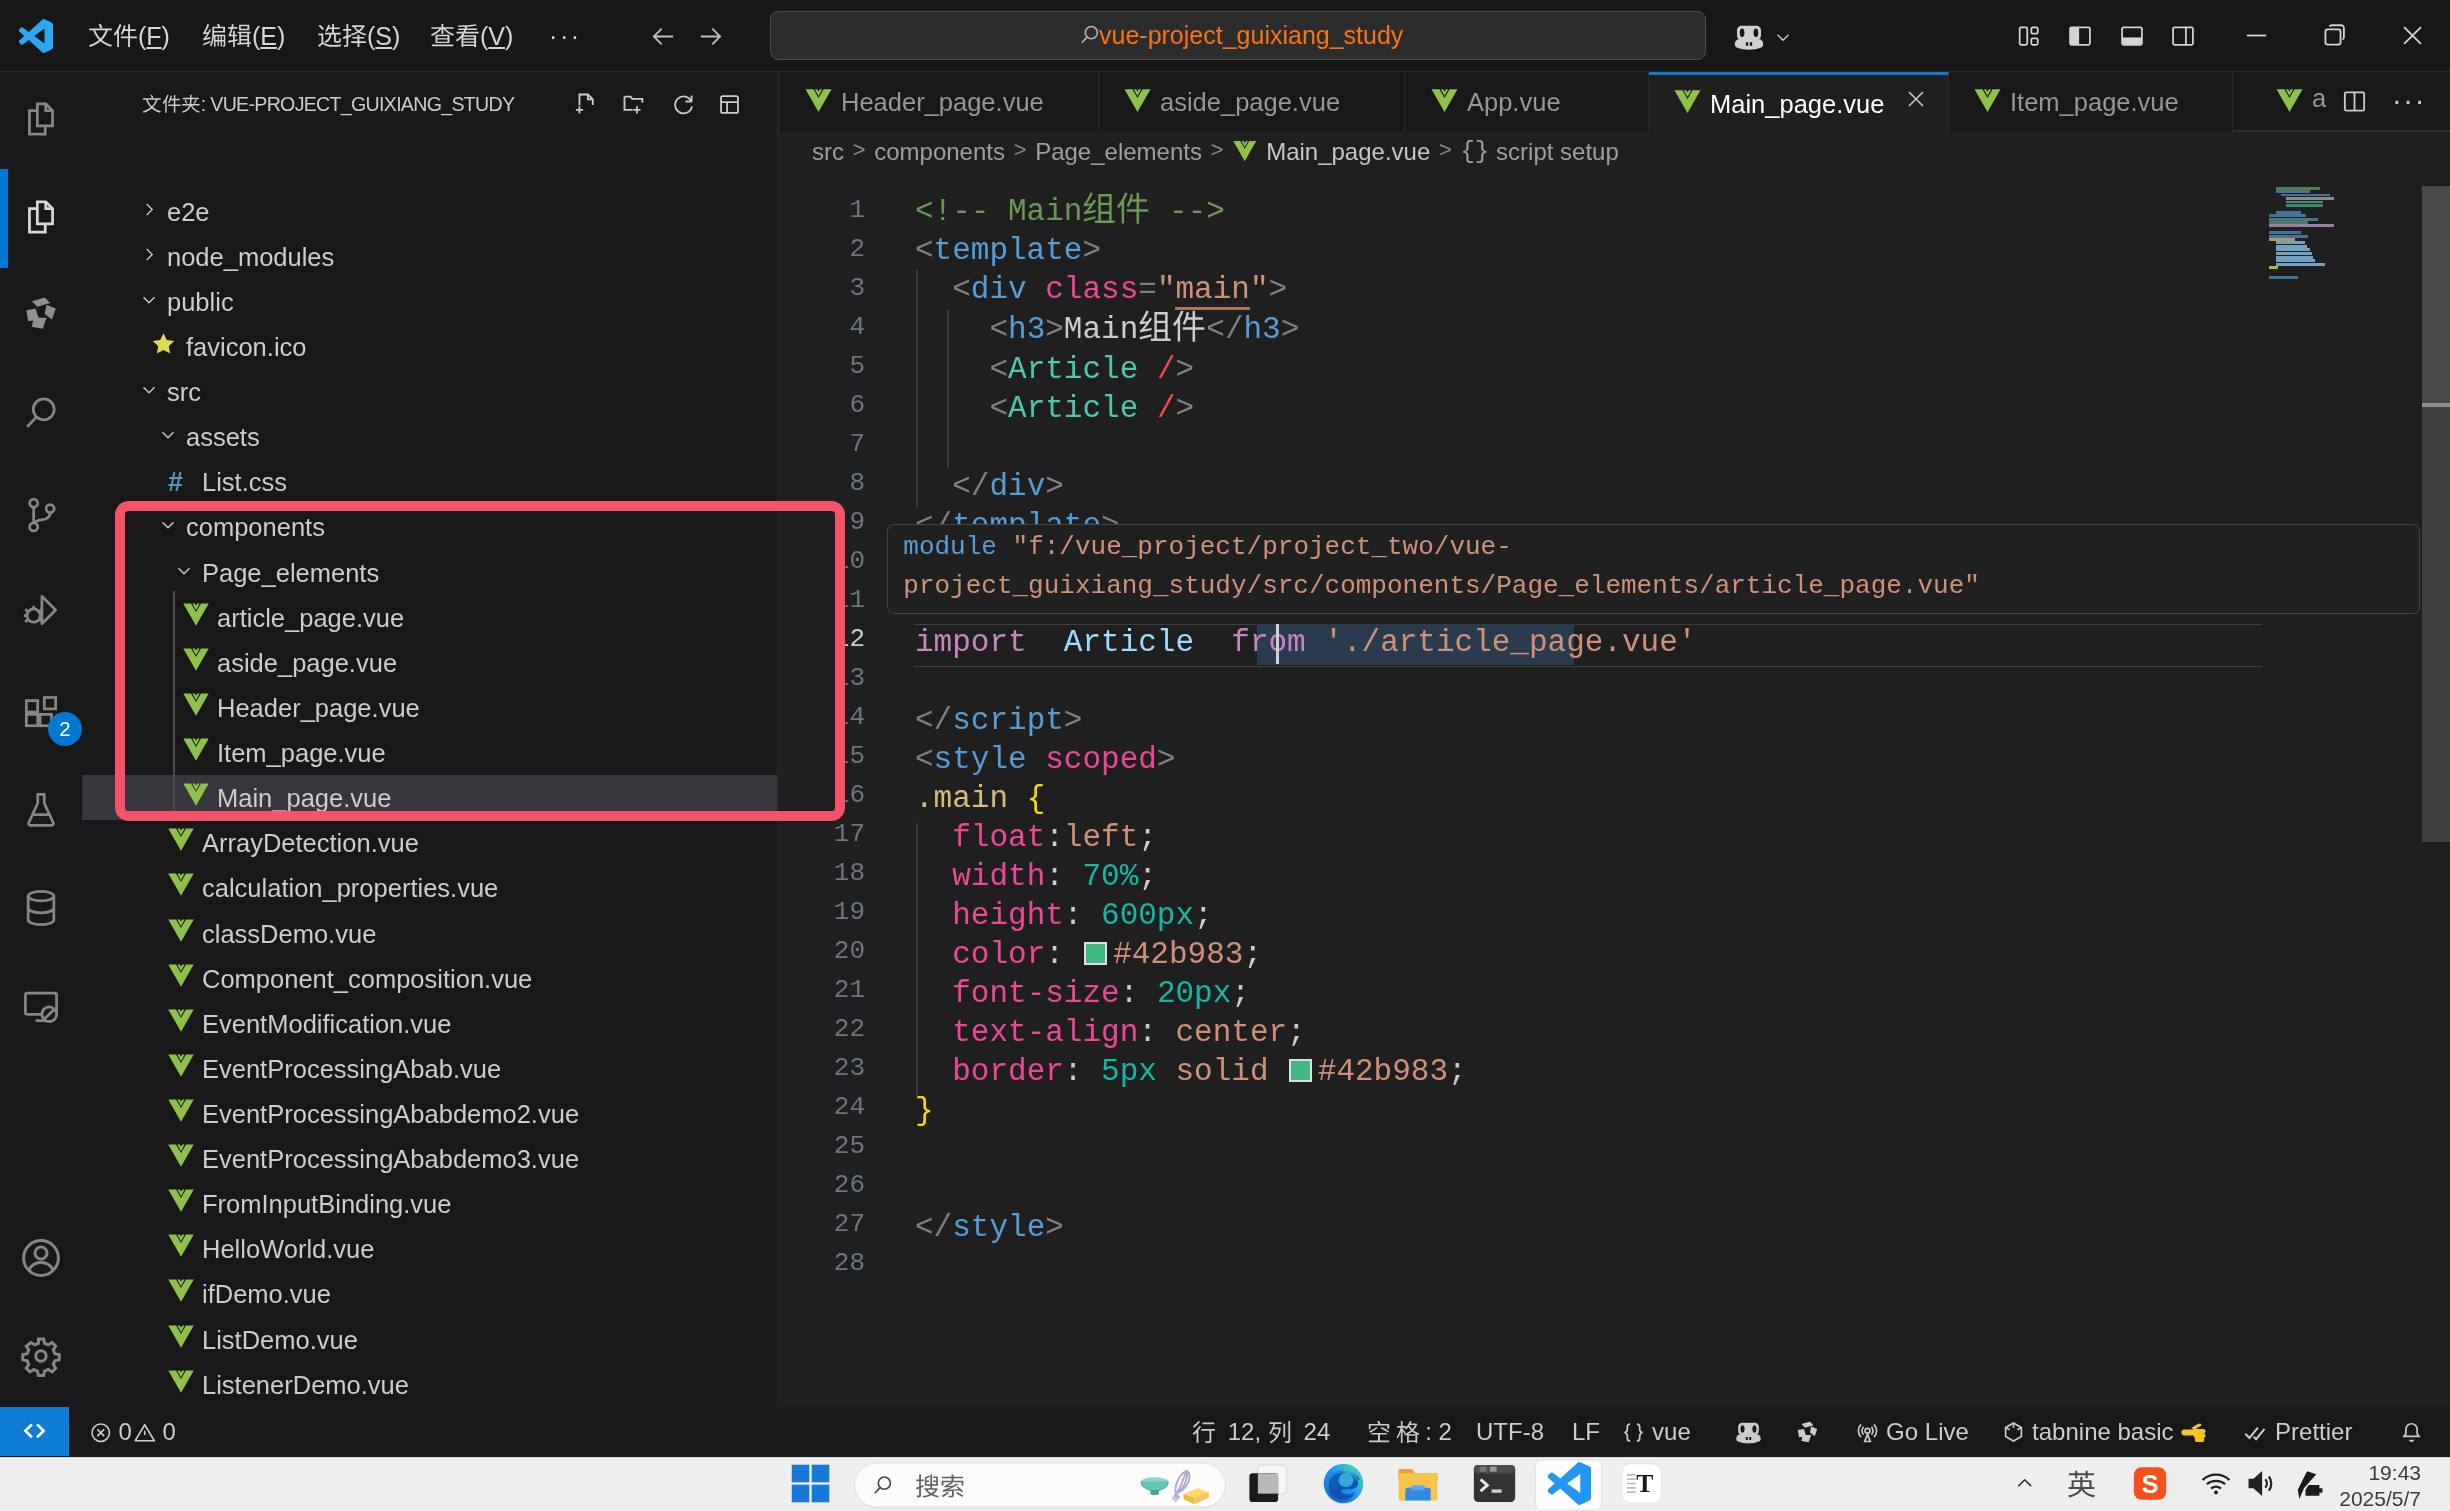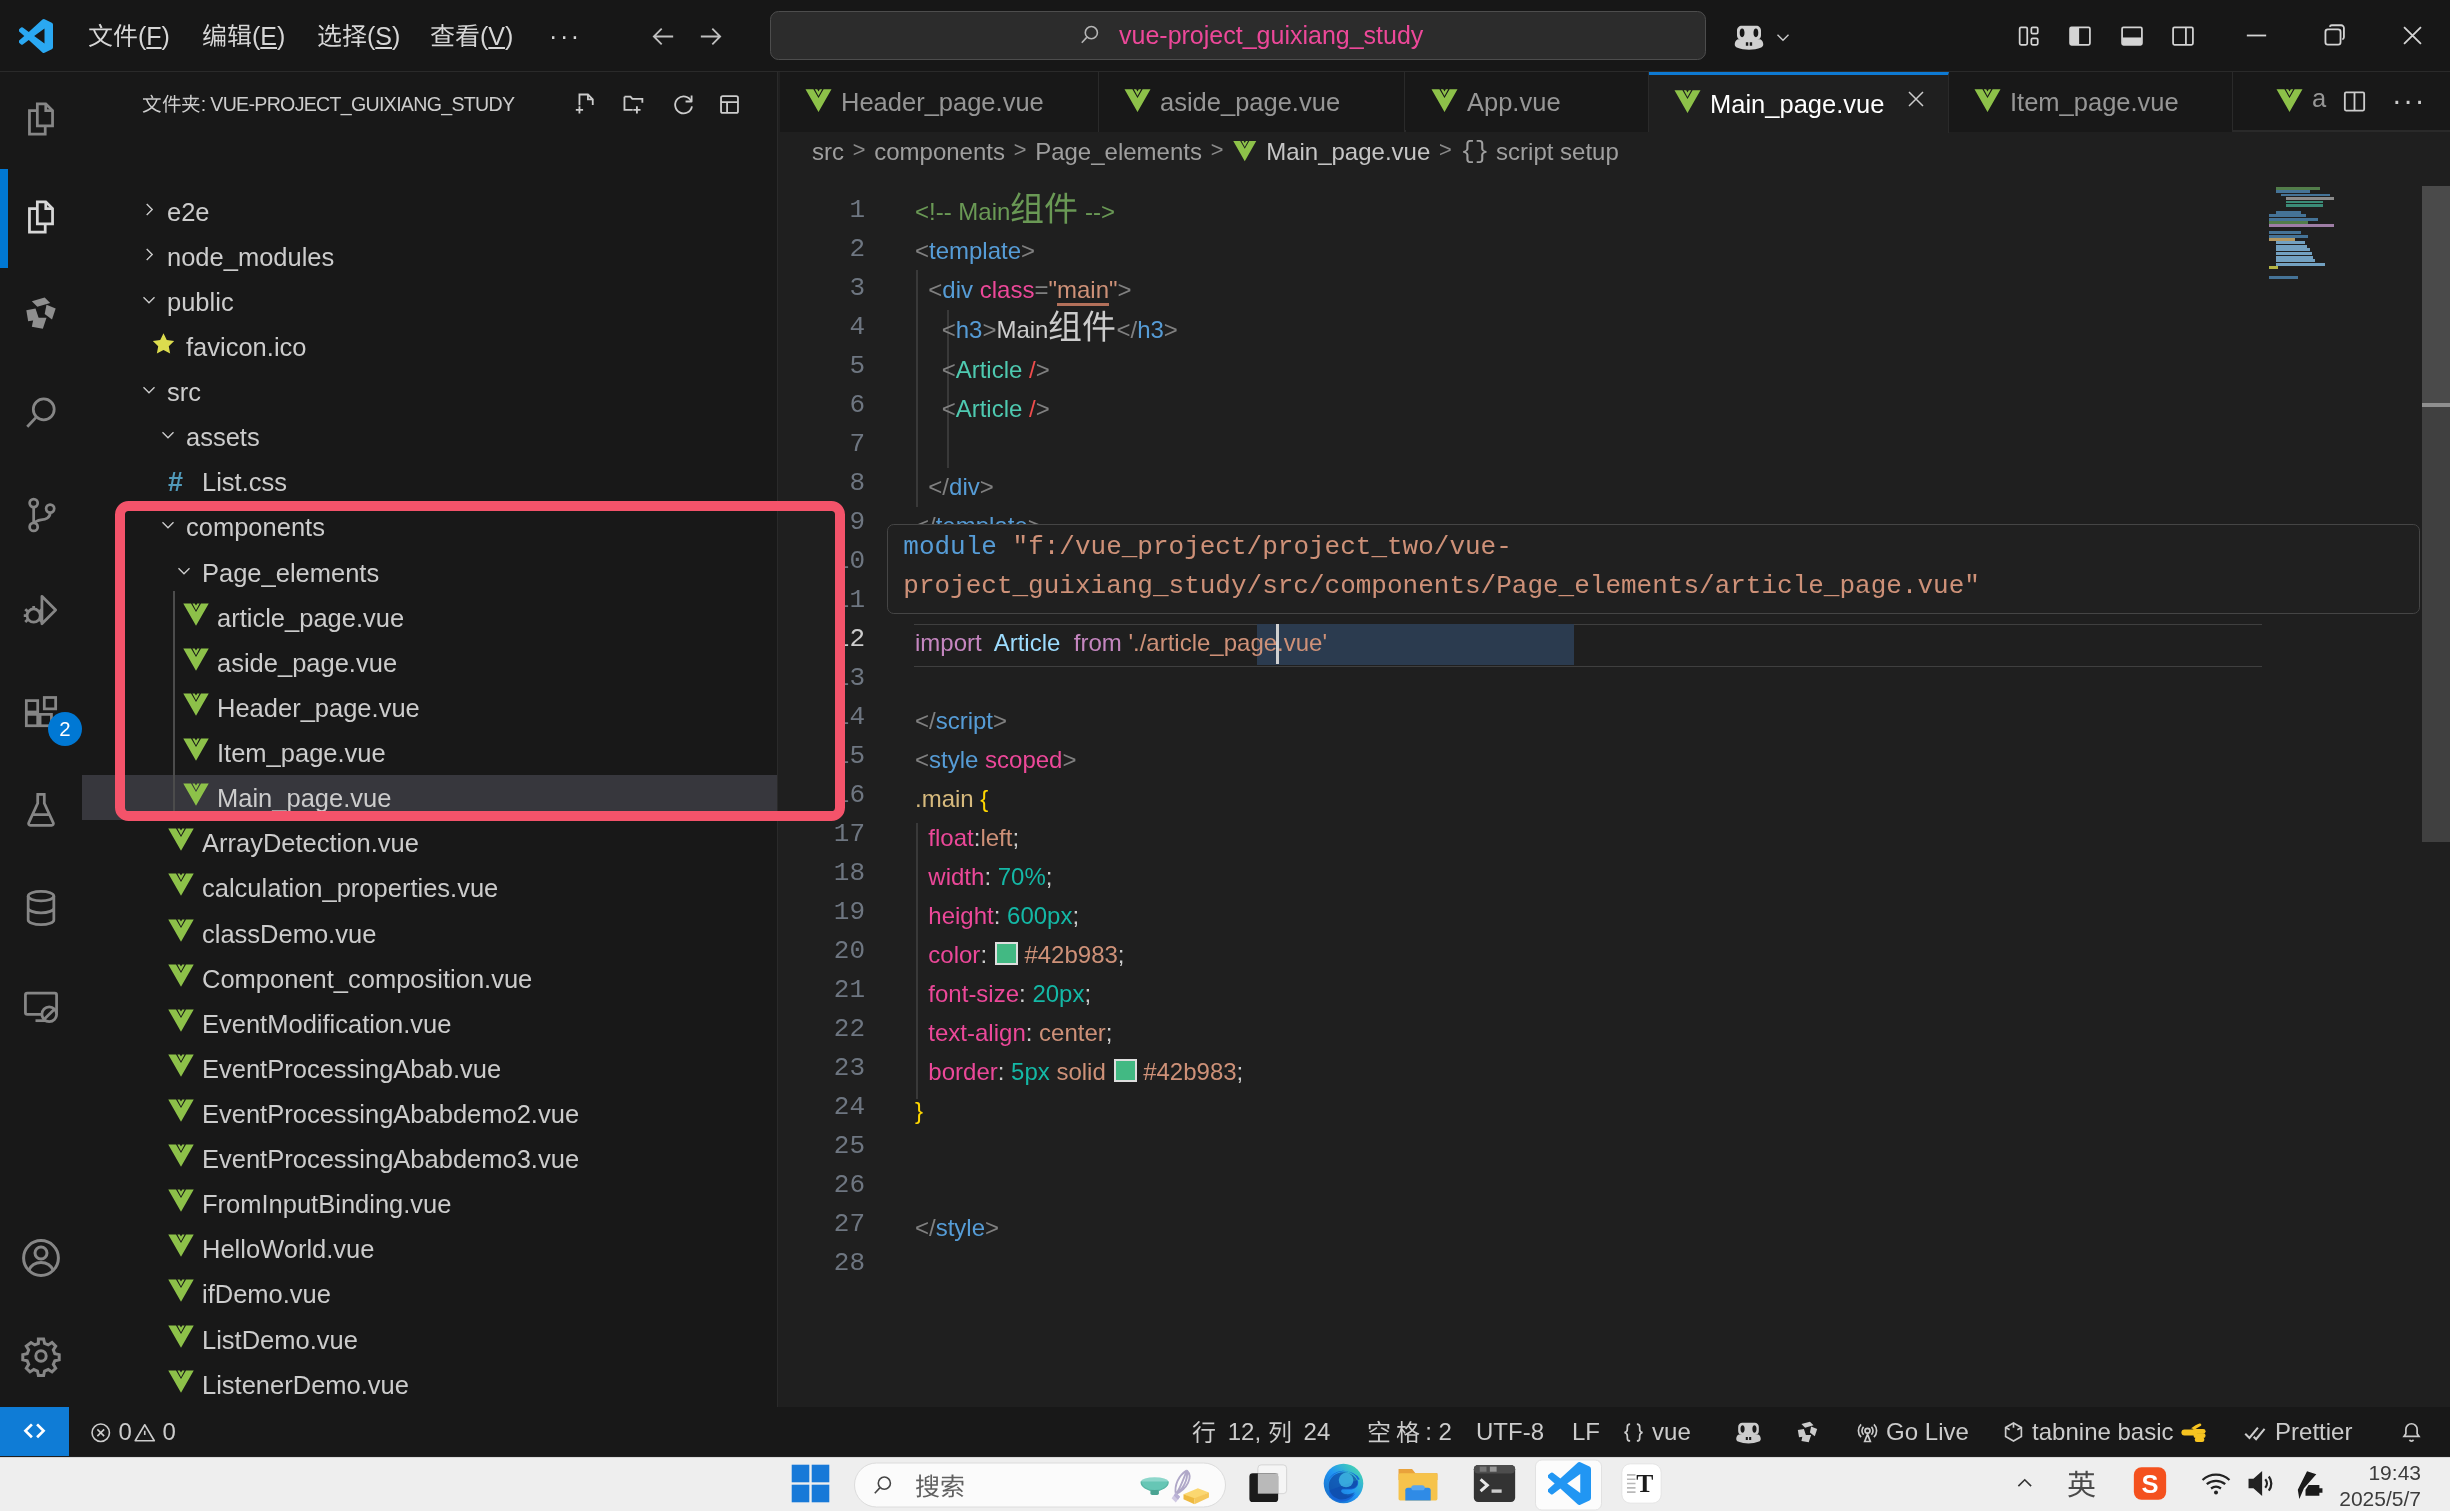--- a/index.html
+++ b/index.html
@@ -13,21 +13,21 @@
 .trow{position:absolute;left:0;width:695px;height:45px;font-size:25.5px;color:#cccccc;white-space:nowrap}
 .trow .lbl{position:absolute;top:50%;transform:translateY(-50%)}
 .ticon{position:absolute;top:50%;transform:translateY(-50%)}
 #editor{left:780px;top:72px;width:1670px;height:1336px;background:#1f1f1f}
 #tabs{position:absolute;left:0;top:0;width:1670px;height:60px;background:#181818}
 .tab{position:absolute;top:0;height:60px;border-right:1.7px solid #2a2a2a;font-size:25.5px;color:#969696;background:#181818}
 .tab .tlbl{position:absolute;top:50%;transform:translateY(-50%);left:61px}
 .tab .ticn{position:absolute;top:16px;left:24px}
 #breadcrumb{position:absolute;left:32px;top:60px;height:39px;display:flex;align-items:center;gap:0;font-size:24px;color:#9f9f9f;white-space:nowrap}
 .bsep{margin:0 8.5px;font-size:22px;color:#8a8a8a;font-family:"Liberation Mono",monospace}
-#code{position:absolute;left:135px;top:119px;font-family:Liberation Sans, sans-serif;font-size:24px;line-height:39px;white-space:pre;color:#cccccc}
+#code{position:absolute;left:135px;top:119px;font-family:Liberation Mono, monospace;font-size:31px;line-height:39px;white-space:pre;color:#cccccc}
 #gutter{position:absolute;left:0;top:119px;width:85px;text-align:right;font-family:"Liberation Mono",monospace;font-size:26px;line-height:39px;color:#6e7681}
 .cm{color:#6a9955}.pu{color:#808080}.tg{color:#569cd6}.at{color:#ec4899}.st{color:#ce9178}.kw{color:#c586c0}.vr{color:#9cdcfe}.cp{color:#4ec9b0}.rd{color:#f14c4c}.se{color:#d7ba7d}.br{color:#ffd700}.nu{color:#14b8a6}
 .swatch{display:inline-block;width:23px;height:23px;background:#42b983;border:2.6px solid #dedede;margin:0 6px 0 1.7px;vertical-align:-2.6px}
 #statusbar{left:0;top:1407px;width:2450px;height:49px;background:#181818;color:#cccccc;font-size:24px}
 .sbit{position:absolute;top:0;height:49px;line-height:49px;white-space:nowrap}
 .sbit>svg,.sbit>span>svg.ic{vertical-align:middle;margin:-2.6px 5.1px 0 0}
 #taskbar{left:0;top:1457px;width:2450px;height:55px;background:#eeeeee;border-top:0.9px solid #d9d9d9}
 .tkic{position:absolute;top:50%;transform:translateY(-50%)}
 #redrect{left:115px;top:501px;width:730px;height:320px;border:10.2px solid #f4536a;border-radius:13.6px;z-index:60}
 #tooltip{left:887px;top:524px;width:1533px;height:90px;background:#202020;border:1.7px solid #454545;border-radius:6.8px;z-index:40;font-family:"Liberation Mono",monospace;font-size:26px;color:#ce9178}
@@ -118,21 +118,21 @@
         <path d="M20 12H4.5 M10.5 5.5 4 12l6.5 6.5"></path>
       </svg></div>
 <div class="abs" style="left:696px;top:22px;color:#c0c0c0"><svg width="29" height="29" viewBox="0 0 24 24" fill="none" stroke="currentColor" stroke-width="1.5" style="">
         <path d="M4 12h15.5 M13.5 5.5 20 12l-6.5 6.5"></path>
       </svg></div>
 <div class="abs" style="left:770px;top:11px;width:936px;height:49px;background:#2c2c2c;border:1.7px solid #4d4d4d;border-radius:8.5px">
       <div class="abs" style="left:306px;top:10.2px;color:#b5b5b5"><svg width="25.5" height="25.5" viewBox="0 0 24 24" fill="none" stroke="currentColor" stroke-width="1.5" style="">
           <circle cx="13.5" cy="10" r="5.7"></circle>
           <path d="M9.2 14.5 L4.5 19.5"></path>
         </svg></div>
-      <div class="abs" style="left:348px;top:0;height:46px;line-height:46px;font-size:25px;color:#ec4899">vue-project_guixiang_study</div>
+      <div class="abs" style="left:328px;top:0;height:46px;line-height:46px;font-size:25px;color:#f97316">vue-project_guixiang_study</div>
     </div>
 <div class="abs" style="left:1731px;top:19px;color:#d0d0d0"><svg width="36" height="36" viewBox="0 0 24 24" fill="none" stroke="currentColor" stroke-width="1.5" style="">
         <g stroke="none" fill="currentColor">
           <path d="M7.2 4.5c-1.8 0-3.2 1.4-3.2 3.2v3.1c0 1.8 1.4 3.2 3.2 3.2h9.6c1.8 0 3.2-1.4 3.2-3.2V7.7c0-1.8-1.4-3.2-3.2-3.2z M7.4 6.3c.9 0 1.6 1 1.6 2.9s-.7 2.9-1.6 2.9-1.6-1-1.6-2.9.7-2.9 1.6-2.9z m9.2 0c.9 0 1.6 1 1.6 2.9s-.7 2.9-1.6 2.9-1.6-1-1.6-2.9.7-2.9 1.6-2.9z"></path>
           <path d="M4.5 13.5C3 14.2 2.5 15.6 2.5 17c0 .9.6 1.7 1.4 2 2.5 1 5.3 1.5 8.1 1.5s5.6-.5 8.1-1.5c.8-.3 1.4-1.1 1.4-2 0-1.4-.5-2.8-2-3.5z"></path>
         </g>
         <path d="M10.7 15.5v2.3 M13.3 15.5v2.3" stroke="#181818" stroke-width="1.6"></path>
       </svg></div>
 <div class="abs" style="left:1772px;top:25.5px;color:#cccccc"><svg width="22" height="22" viewBox="0 0 24 24" fill="none" stroke="currentColor" stroke-width="1.5" style="">
         <path d="M6 9.5l6 6 6-6"></path>

